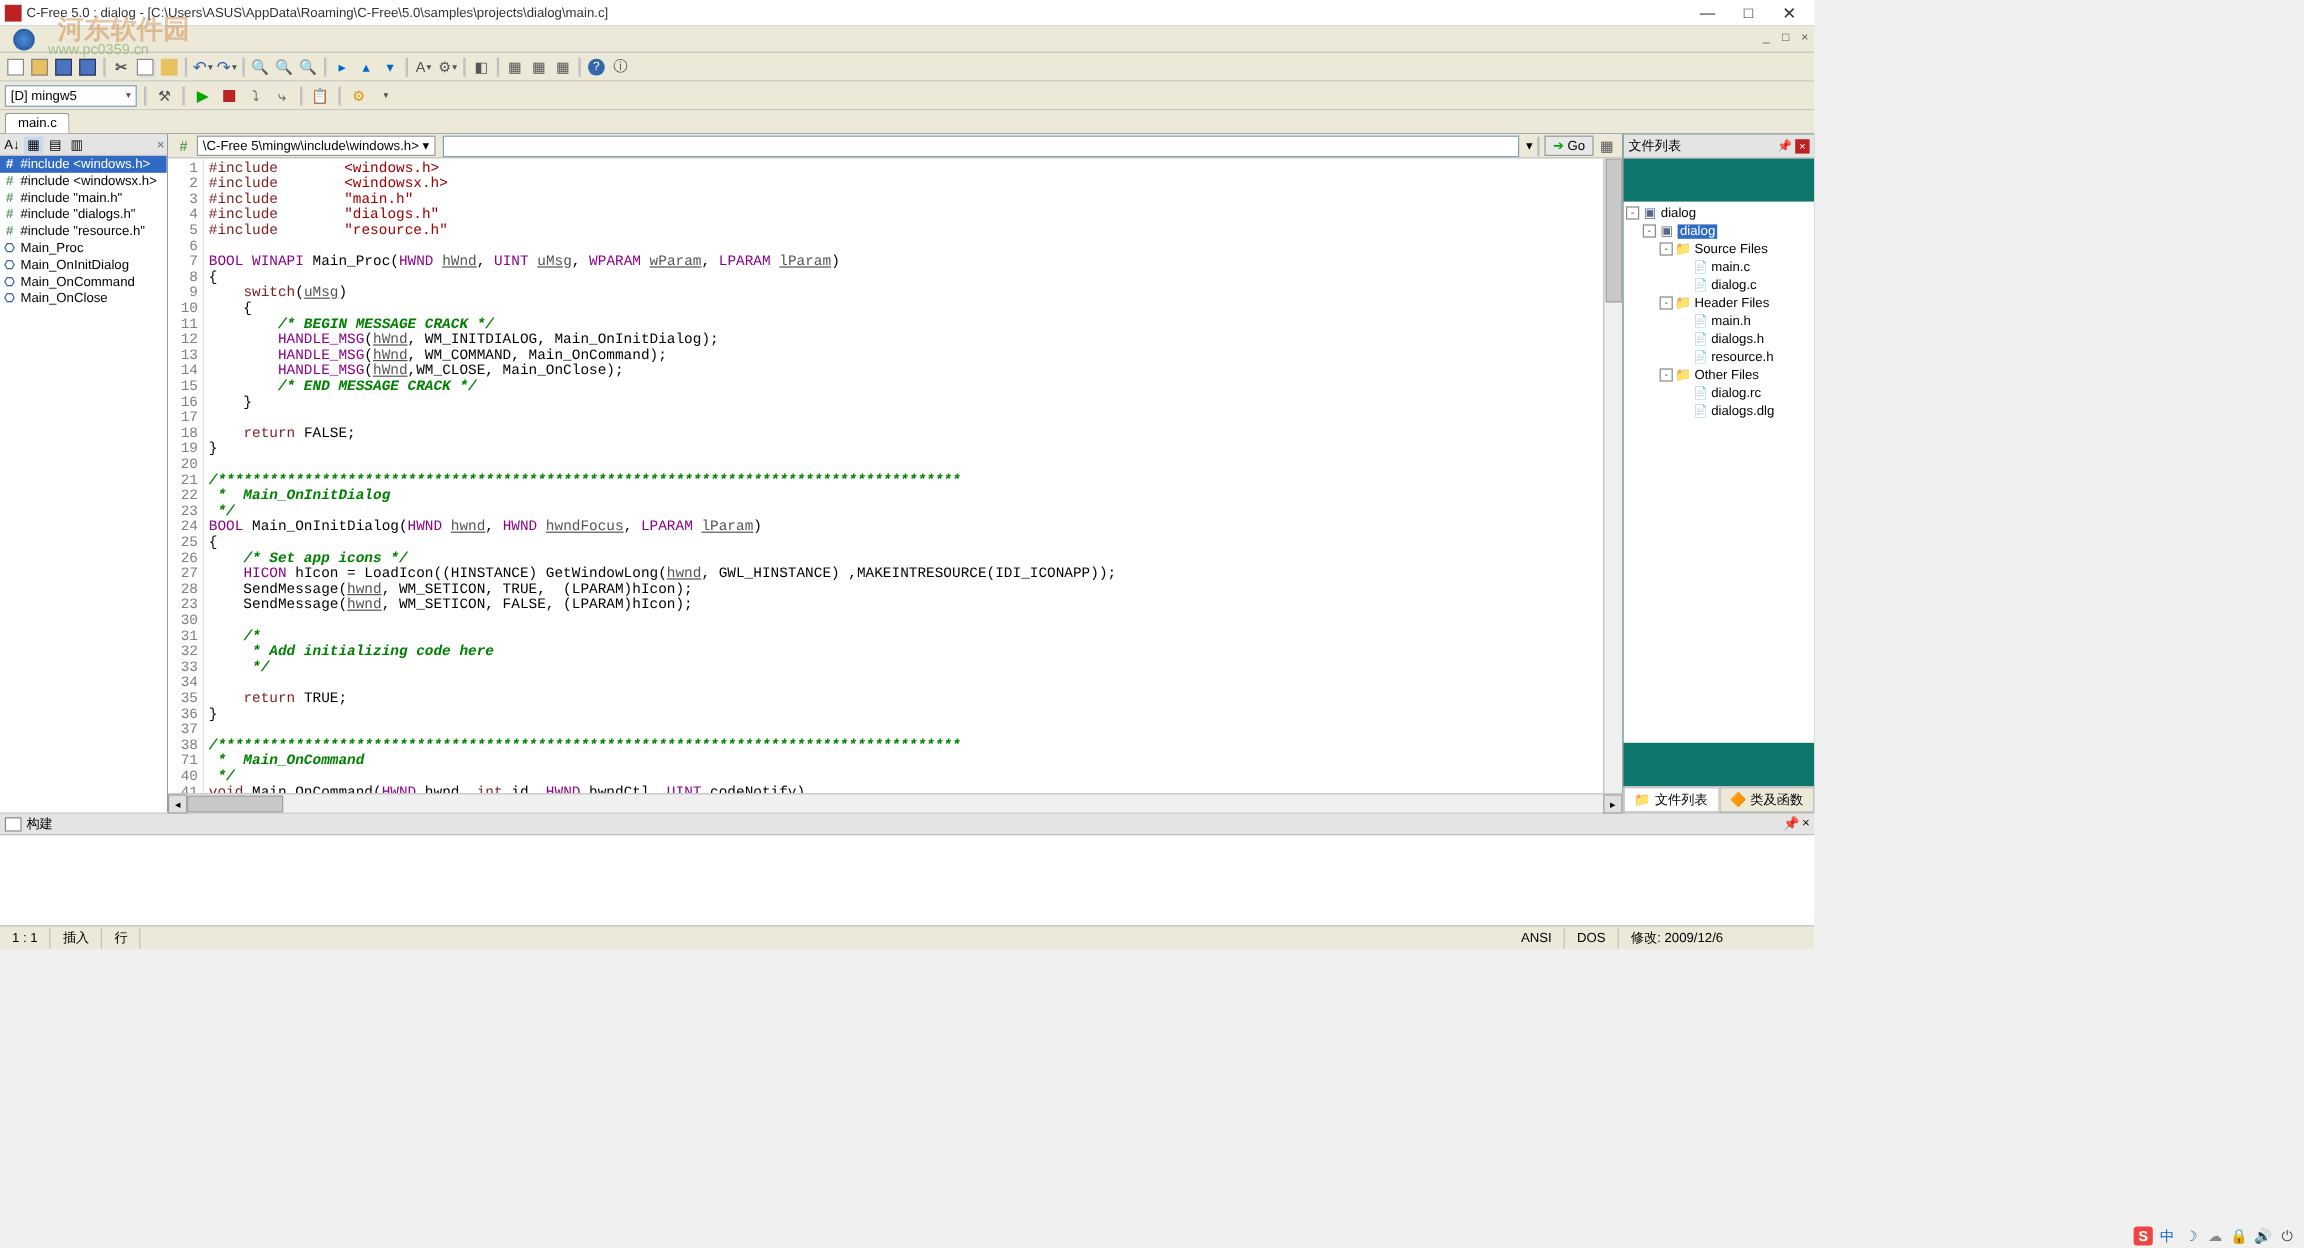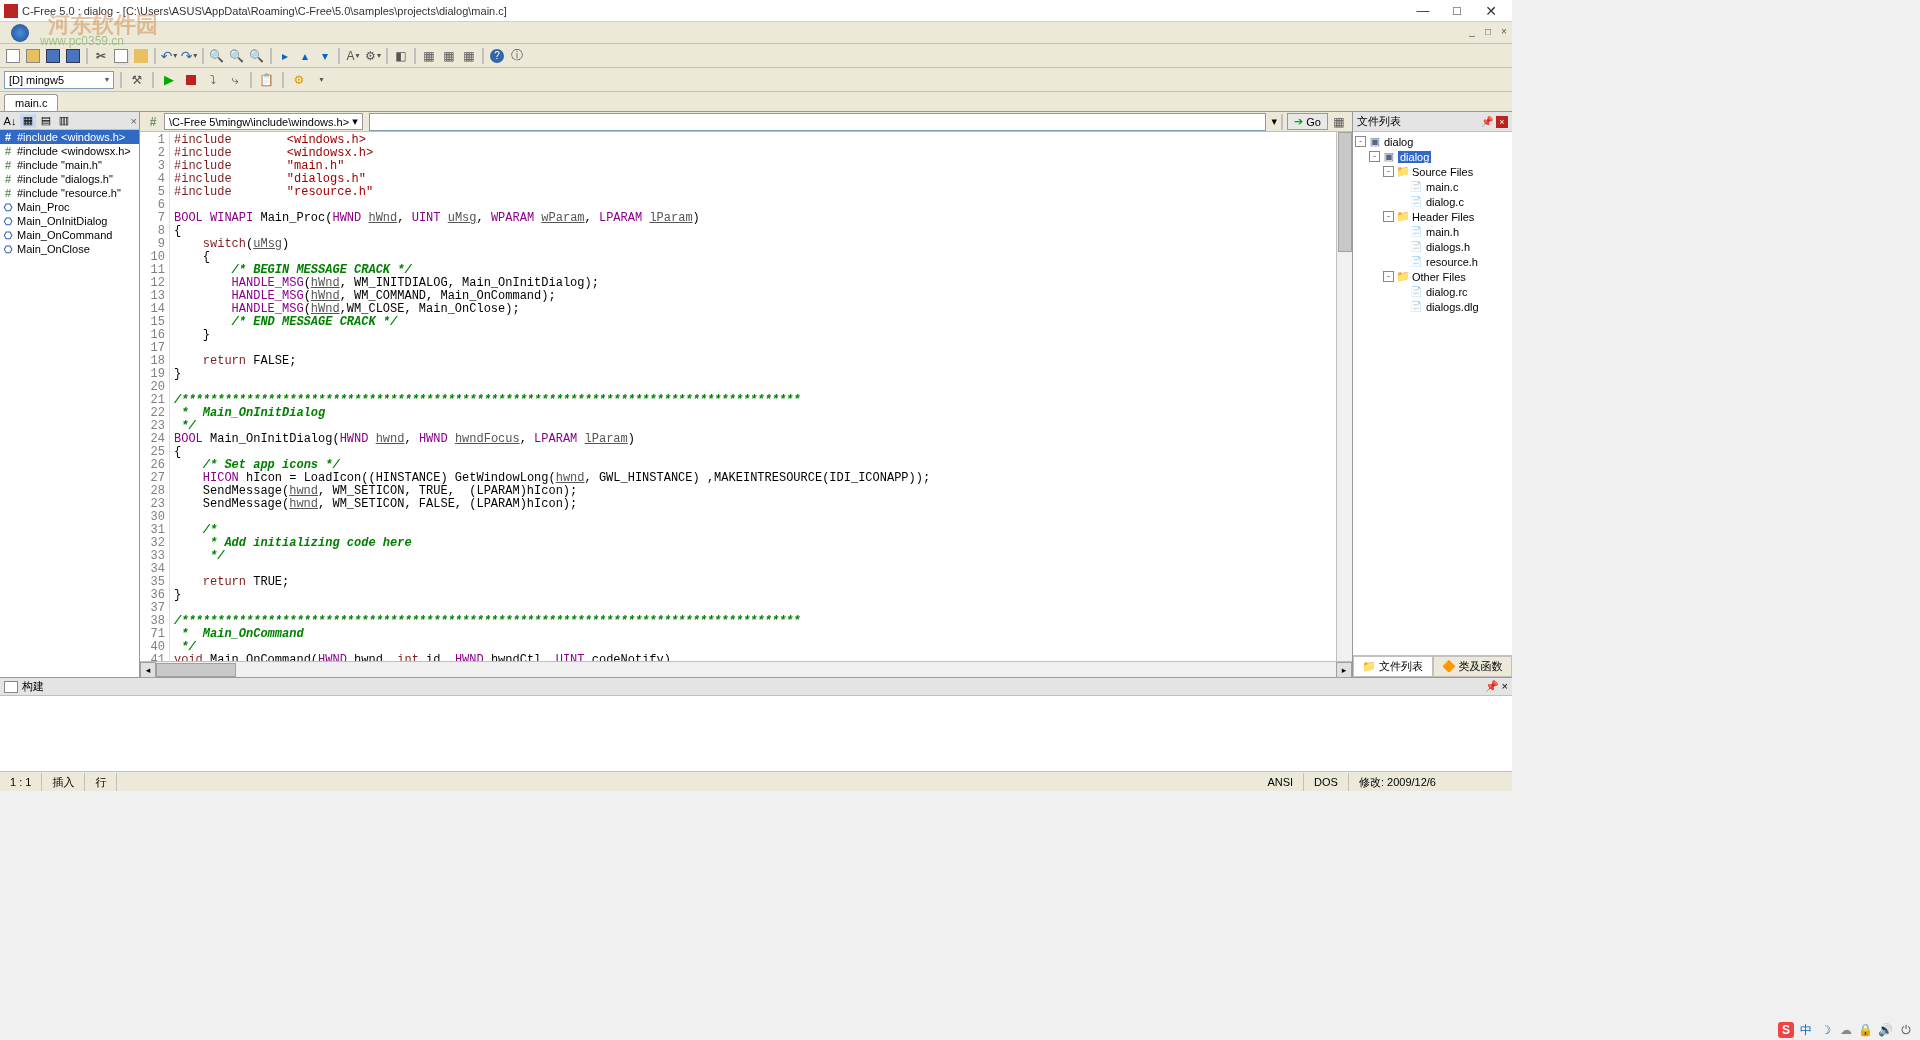--- a/index.html
+++ b/index.html
@@ -59,21 +59,21 @@
 .code { flex: 1; display: flex; overflow: hidden; font-family: "Courier New", monospace; font-size: 12px; line-height: 13px; position: relative; }
 .gutter { width: 30px; background: #fff; text-align: right; color: #808080; padding: 2px 4px 0 0; border-right: 1px solid #e0e0e0; }
 .gutter div { height: 13px; }
 .src { flex: 1; padding: 2px 0 0 4px; white-space: pre; overflow: hidden; }
 .src div { height: 13px; }
 .hscroll { height: 16px; background: #f0f0f0; border-top: 1px solid #c0c0c0; position: relative; }
 .hscroll .thumb { position: absolute; left: 0; top: 1px; height: 14px; width: 80px; background: #c8c8c8; border: 1px solid #a0a0a0; }
 .hscroll .arr { position: absolute; top: 0; width: 16px; height: 16px; background: #e0e0e0; border: 1px solid #a0a0a0; text-align: center; font-size: 9px; line-height: 14px; }
 .vscroll { width: 16px; background: #f0f0f0; border-left: 1px solid #c0c0c0; position: relative; }
 .vscroll .thumb { position: absolute; left: 1px; top: 0; width: 14px; height: 120px; background: #c8c8c8; border: 1px solid #a0a0a0; }
-.filecol { width: 160px; background: #0f766e; border-left: 1px solid #999; display: flex; flex-direction: column; }
+.filecol { width: 160px; background: #0f766e; border-left: 1px solid #999; display: flex; flex-direction: column; gap: 36px; }
 .filehdr { height: 20px; background: #e4e4e4; border-bottom: 1px solid #c0c0c0; display: flex; align-items: center; padding: 0 4px; font-size: 11px; }
 .filehdr .xg { margin-left: auto; display: flex; gap: 2px; }
 .filehdr .pin { color: #666; font-size: 10px; }
 .filehdr .xb { width: 12px; height: 12px; background: #b22; color: #fff; text-align: center; font-size: 9px; line-height: 12px; }
 .ftree { flex: 1; background: #fff; overflow: auto; font-family: Verdana, sans-serif; font-size: 11px; padding: 2px; }
 .tn { display: flex; align-items: center; white-space: nowrap; height: 15px; }
 .tn .exp { width: 11px; height: 11px; border: 1px solid #888; text-align: center; font-size: 9px; line-height: 9px; margin-right: 2px; color: #555; }
 .tn .noexp { width: 13px; }
 .tn .tico { width: 14px; text-align: center; margin-right: 2px; }
 .tn .fold { color: #d4a830; }

